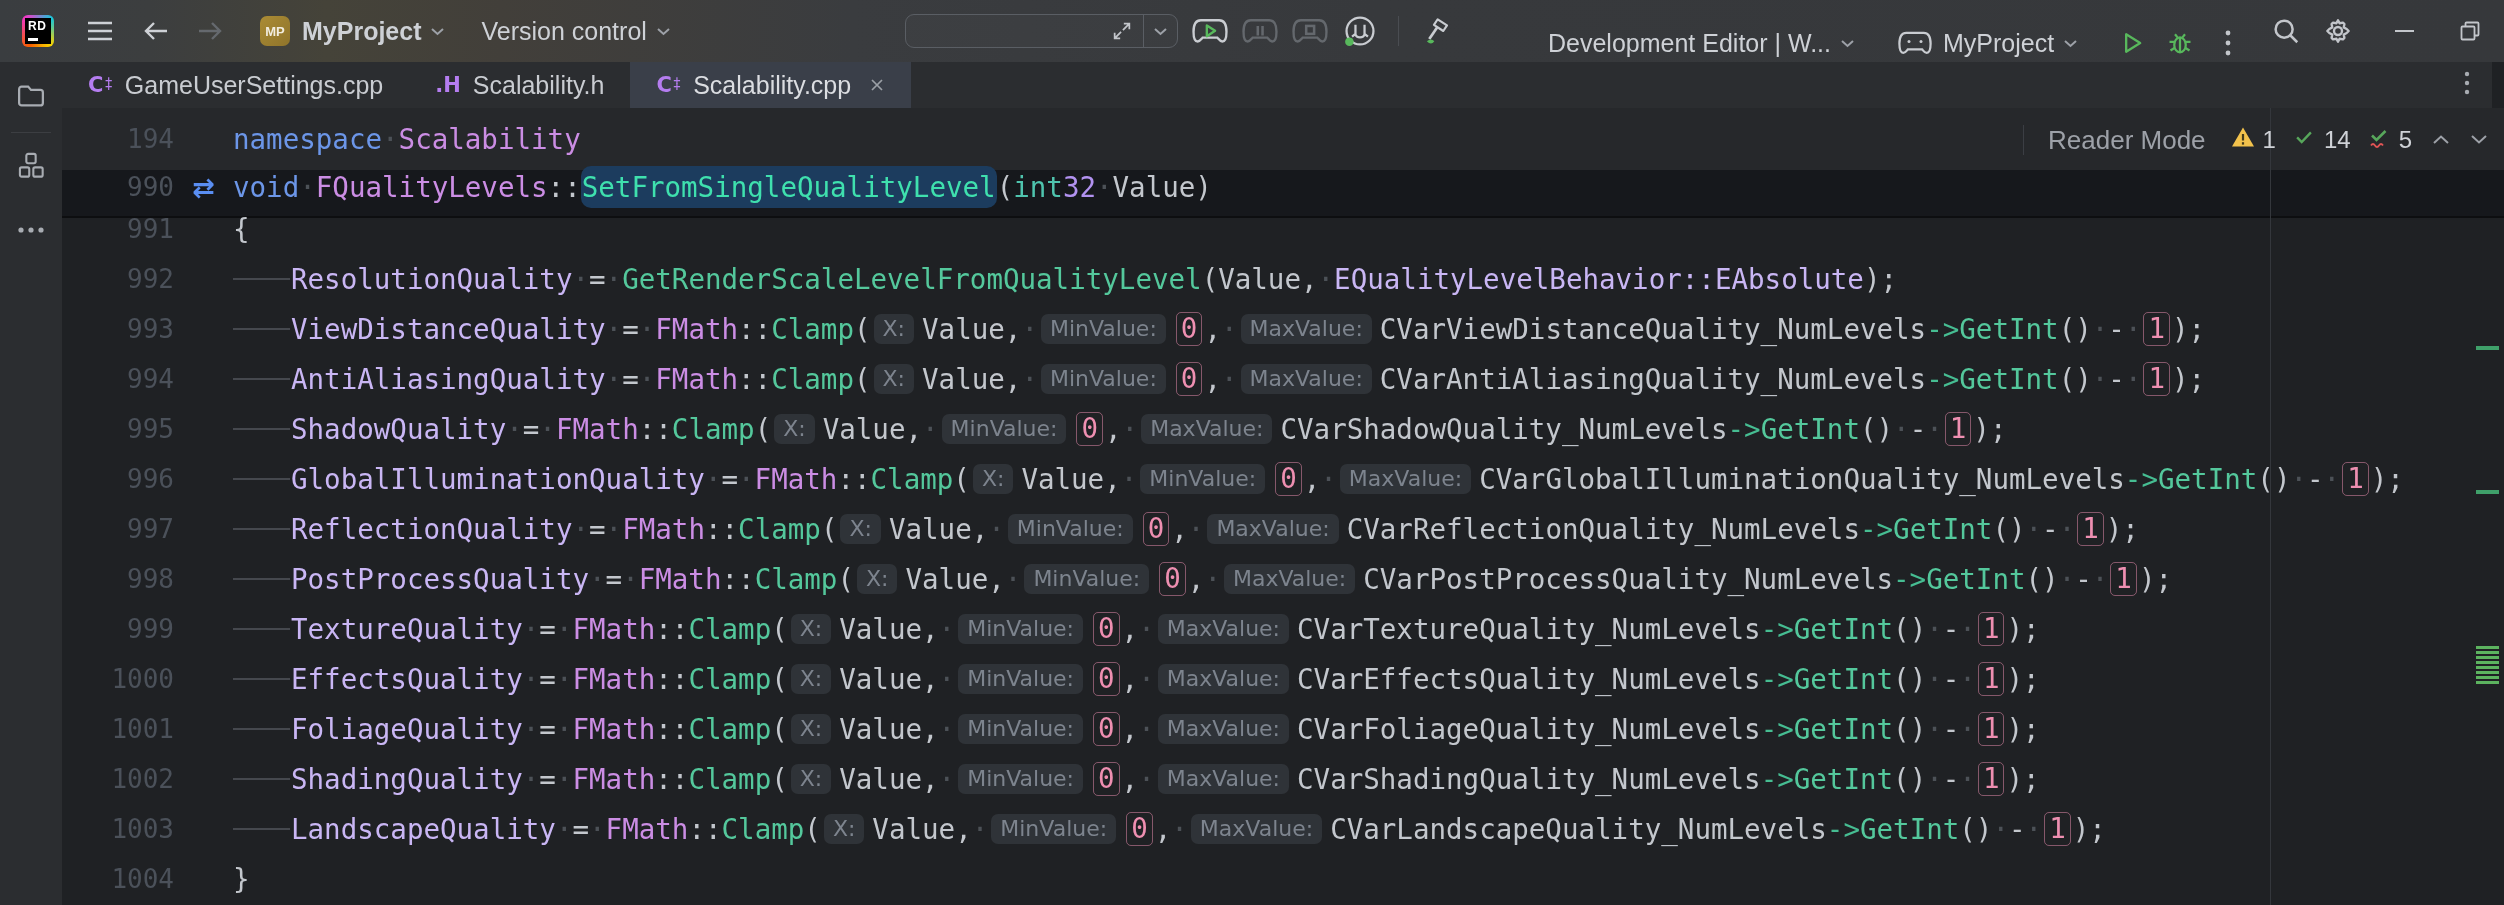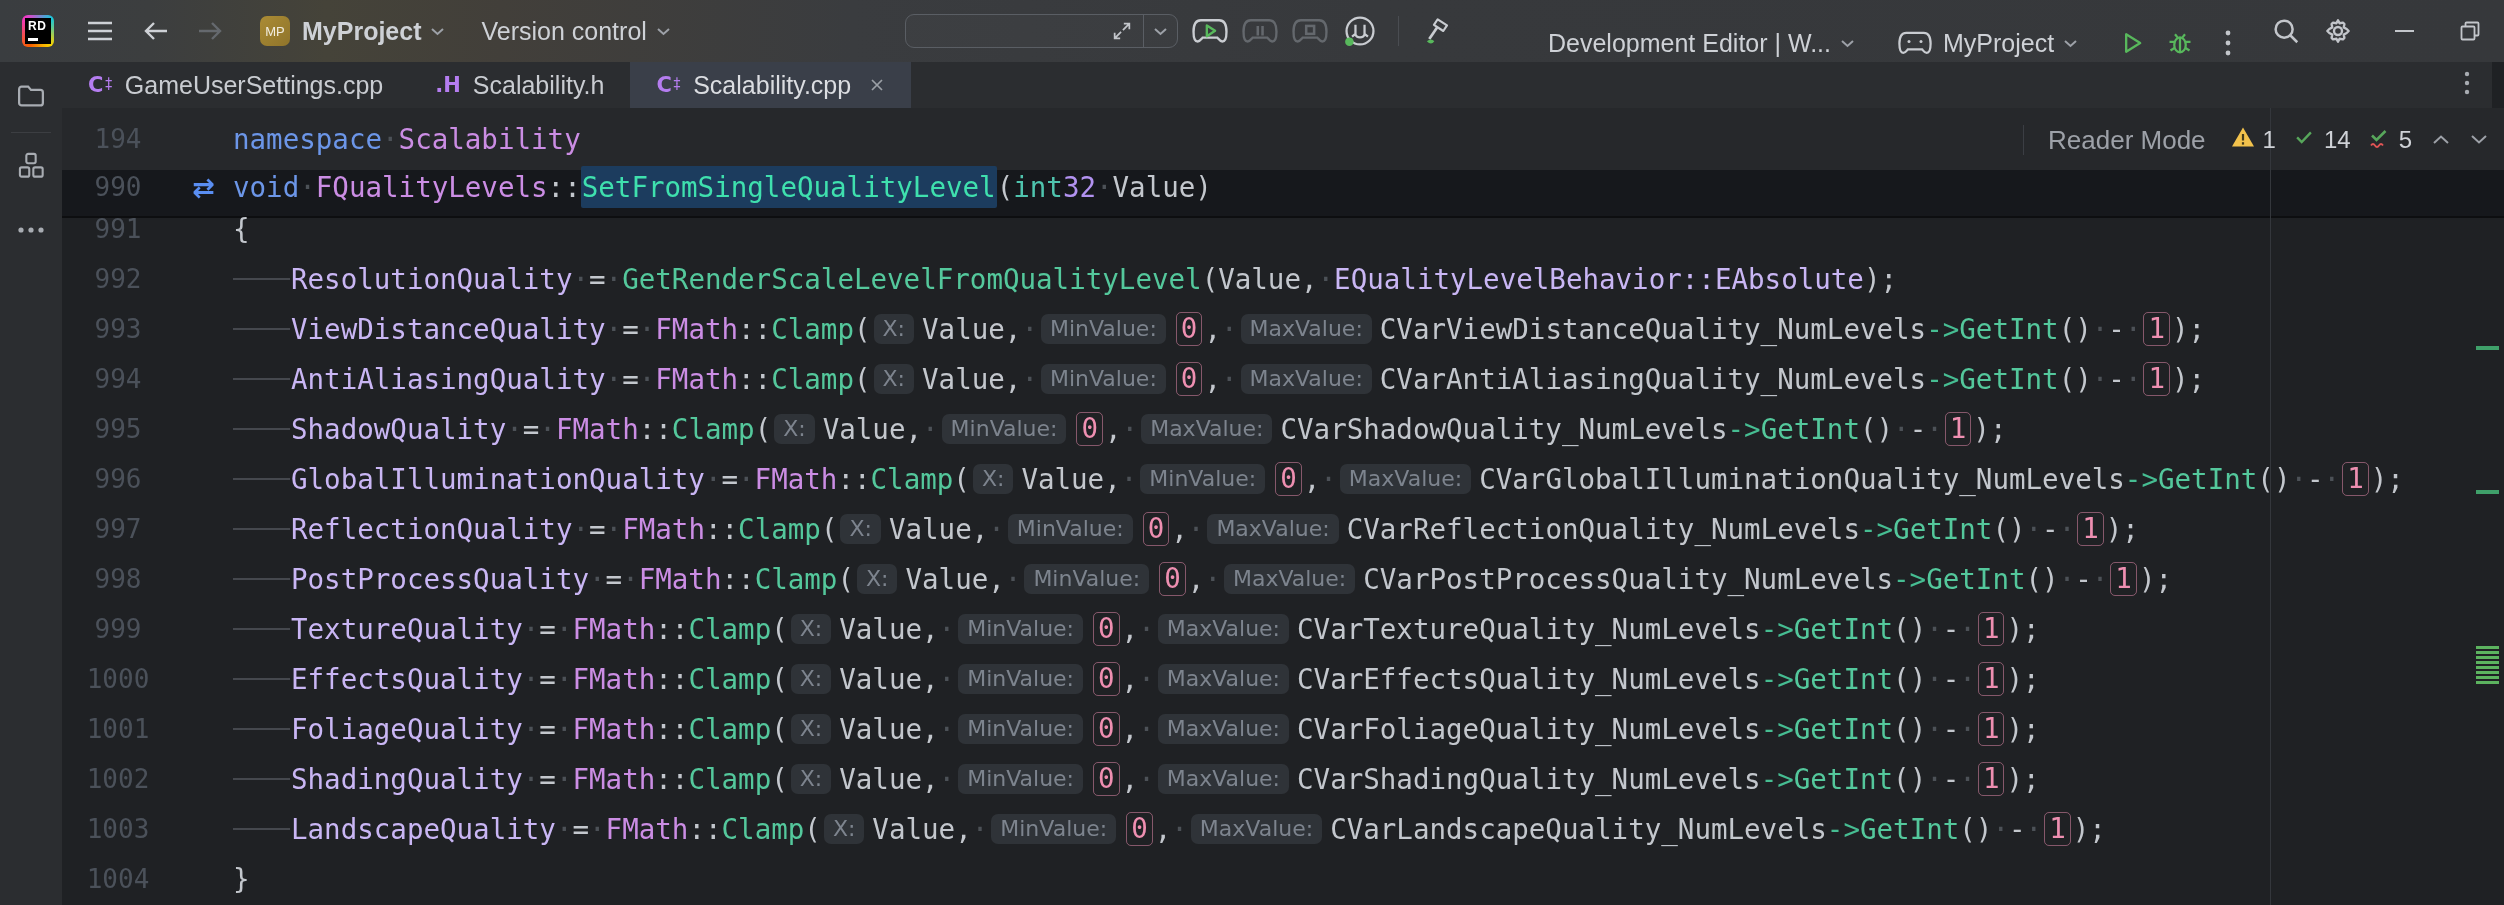--- a/index.html
+++ b/index.html
@@ -39,21 +39,21 @@
   .tb-ico{display:flex;align-items:center;justify-content:center;width:40px;height:40px;border-radius:8px;flex:none;color:var(--fg-ui)}
   .tb-ico svg{display:block}
   .tb-text{font-size:25px;color:var(--fg-ui)}
   .chev{margin-left:9px;flex:none}
   .logo{width:32px;height:32px;border-radius:6px;margin-left:6px;flex:none;position:relative;
     background:conic-gradient(from 210deg,#f85e00,#ef38c8 30%,#18c6d8 55%,#f8d200 80%,#f85e00);padding:3px}
   .logo .inner{width:100%;height:100%;background:#000;color:#fff;font-weight:bold;font-size:12px;
     letter-spacing:.5px;padding:2px 0 0 3px;line-height:12px}
   .logo .bar{position:absolute;left:6px;bottom:6px;width:10px;height:3px;background:#fff}
   .proj-chip{width:30px;height:30px;border-radius:7px;background:linear-gradient(135deg,#ab8c35,#8f742b);
-    color:#f2ede0;font-weight:normal;font-size:13px;display:flex;align-items:center;justify-content:center;margin-left:30px;flex:none}
+    color:#f2ede0;font-weight:bold;font-size:13px;display:flex;align-items:center;justify-content:center;margin-left:30px;flex:none}
   .searchbox{position:absolute;left:905px;top:14px;width:273px;height:34px;border:1.5px solid #5a5e64;
     border-radius:9px;display:flex;align-items:center;background:rgba(255,255,255,0.02)}
   .searchbox input{flex:1;height:100%;background:transparent;border:none;outline:none;color:var(--fg-ui);
     font-size:22px;padding:0 10px;min-width:0}
   .searchbox .sb-div{width:1px;height:100%;background:#5a5e64}
   .run-icons{position:absolute;left:1190px;top:0;height:62px;display:flex;align-items:center;gap:10px}
   .v-div{width:1px;height:30px;background:#4a4d52;margin:0 8px;flex:none}
   .dev-group{position:absolute;left:1548px;top:12px;height:62px;display:flex;align-items:center}
   .right-group{position:absolute;right:14px;top:0;height:62px;display:flex;align-items:center;gap:12px}
   .min-bar{width:19px;height:2px;background:#c3c6cb}
@@ -79,28 +79,28 @@
   .editor{position:absolute;left:62px;top:108px;right:0;bottom:0;background:var(--editor-bg);overflow:hidden}
   .band-194{position:absolute;left:0;right:0;top:0;height:62px;background:var(--sticky-bg);z-index:1}
   .band-990{position:absolute;left:0;right:0;top:62px;height:48px;background:var(--caret-bg);
     border-bottom:2px solid #0d0e10;z-index:1}
   .margin-guide{position:absolute;left:2208px;top:0;bottom:0;width:1px;background:#34373c;z-index:3}
   .lines{position:absolute;left:0;top:0;right:0;z-index:4}
   .row{display:flex;align-items:center;height:50px;white-space:pre;
     font-family:"DejaVu Sans Mono",monospace;font-size:27.5px;color:var(--plain)}
   .row.r194{height:62px}
   .row.r990{height:34px}
-  .ln{width:112px;flex:none;text-align:center;color:var(--ln);font-size:26px}
+  .ln{width:112px;flex:none;text-align:right;color:var(--ln);font-size:26px}
   .gico{width:59px;flex:none;display:flex;align-items:center;justify-content:center;
     color:#5a8ef2;font-family:"DejaVu Sans",sans-serif;font-size:27px;font-weight:bold}
   .codetext{display:flex;align-items:center;white-space:pre}
   .tk-k{color:var(--kw)} .tk-t{color:var(--typ)} .tk-t2{color:var(--typ2)} .tk-tl{color:var(--typteal)}
   .tk-f{color:var(--fn)} .tk-v{color:var(--fld)} .tk-p{color:var(--plain)} .tk-w{color:var(--ws)}
   .tk-a{color:var(--arrow)}
-  .tk-fh{color:var(--fnhl);background:#1c3c5e;border-radius:2px;padding:5px 1px}
+  .tk-fh{color:var(--fnhl);background:#1c3c5e;border-radius:10px;padding:5px 1px}
   .tk-n{color:var(--num);border:1.5px solid rgba(238,143,177,.5);border-radius:5px;padding:0 4px;margin:0 2px;line-height:1.15}
   .tk-h{font-family:"DejaVu Sans",sans-serif;font-size:22px;color:var(--hint);background:var(--hintbg);
     border-radius:7px;padding:3px 9px;margin:0 8px 0 3px;line-height:1.1}
   .tk-tb{display:inline-block;width:57px;height:2px;background:#45484e;flex:none;margin-right:1px}
 
   
   .inspect{position:absolute;top:12px;right:16px;height:40px;display:flex;align-items:center;gap:16px;z-index:10}
   .inspect .iw-div{width:1px;height:30px;background:#3b3e44;margin-right:8px}
   .reader{font-size:26px;color:var(--fg-dim);margin-right:9px}
   .insp-item{display:flex;align-items:center;gap:8px;font-size:24px;color:#cfd2d7}

